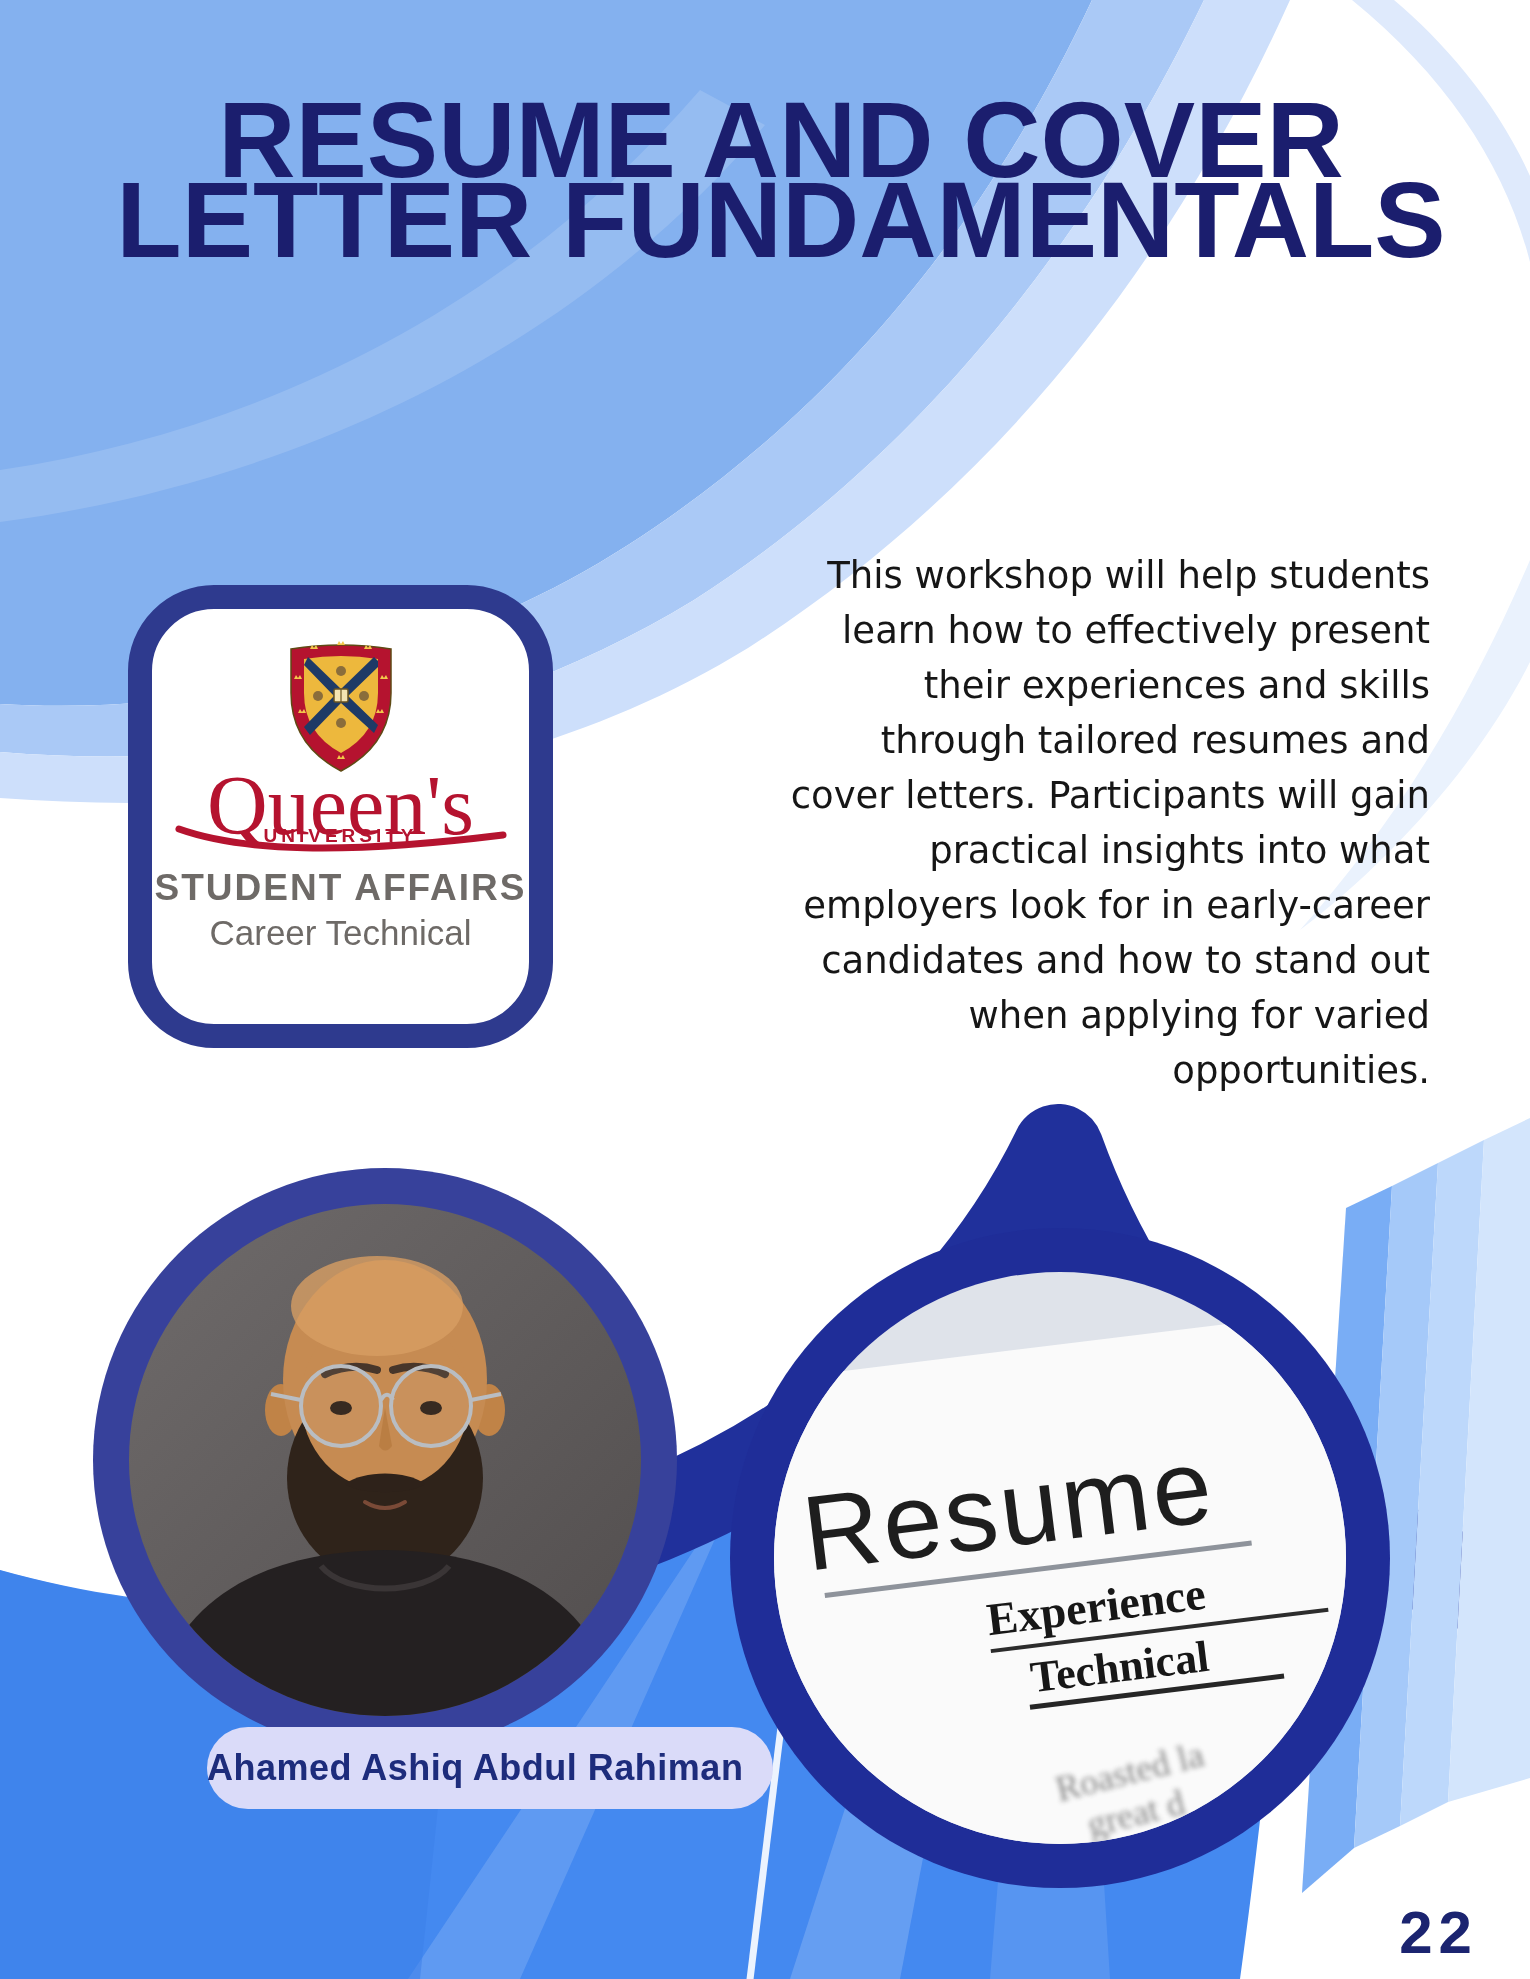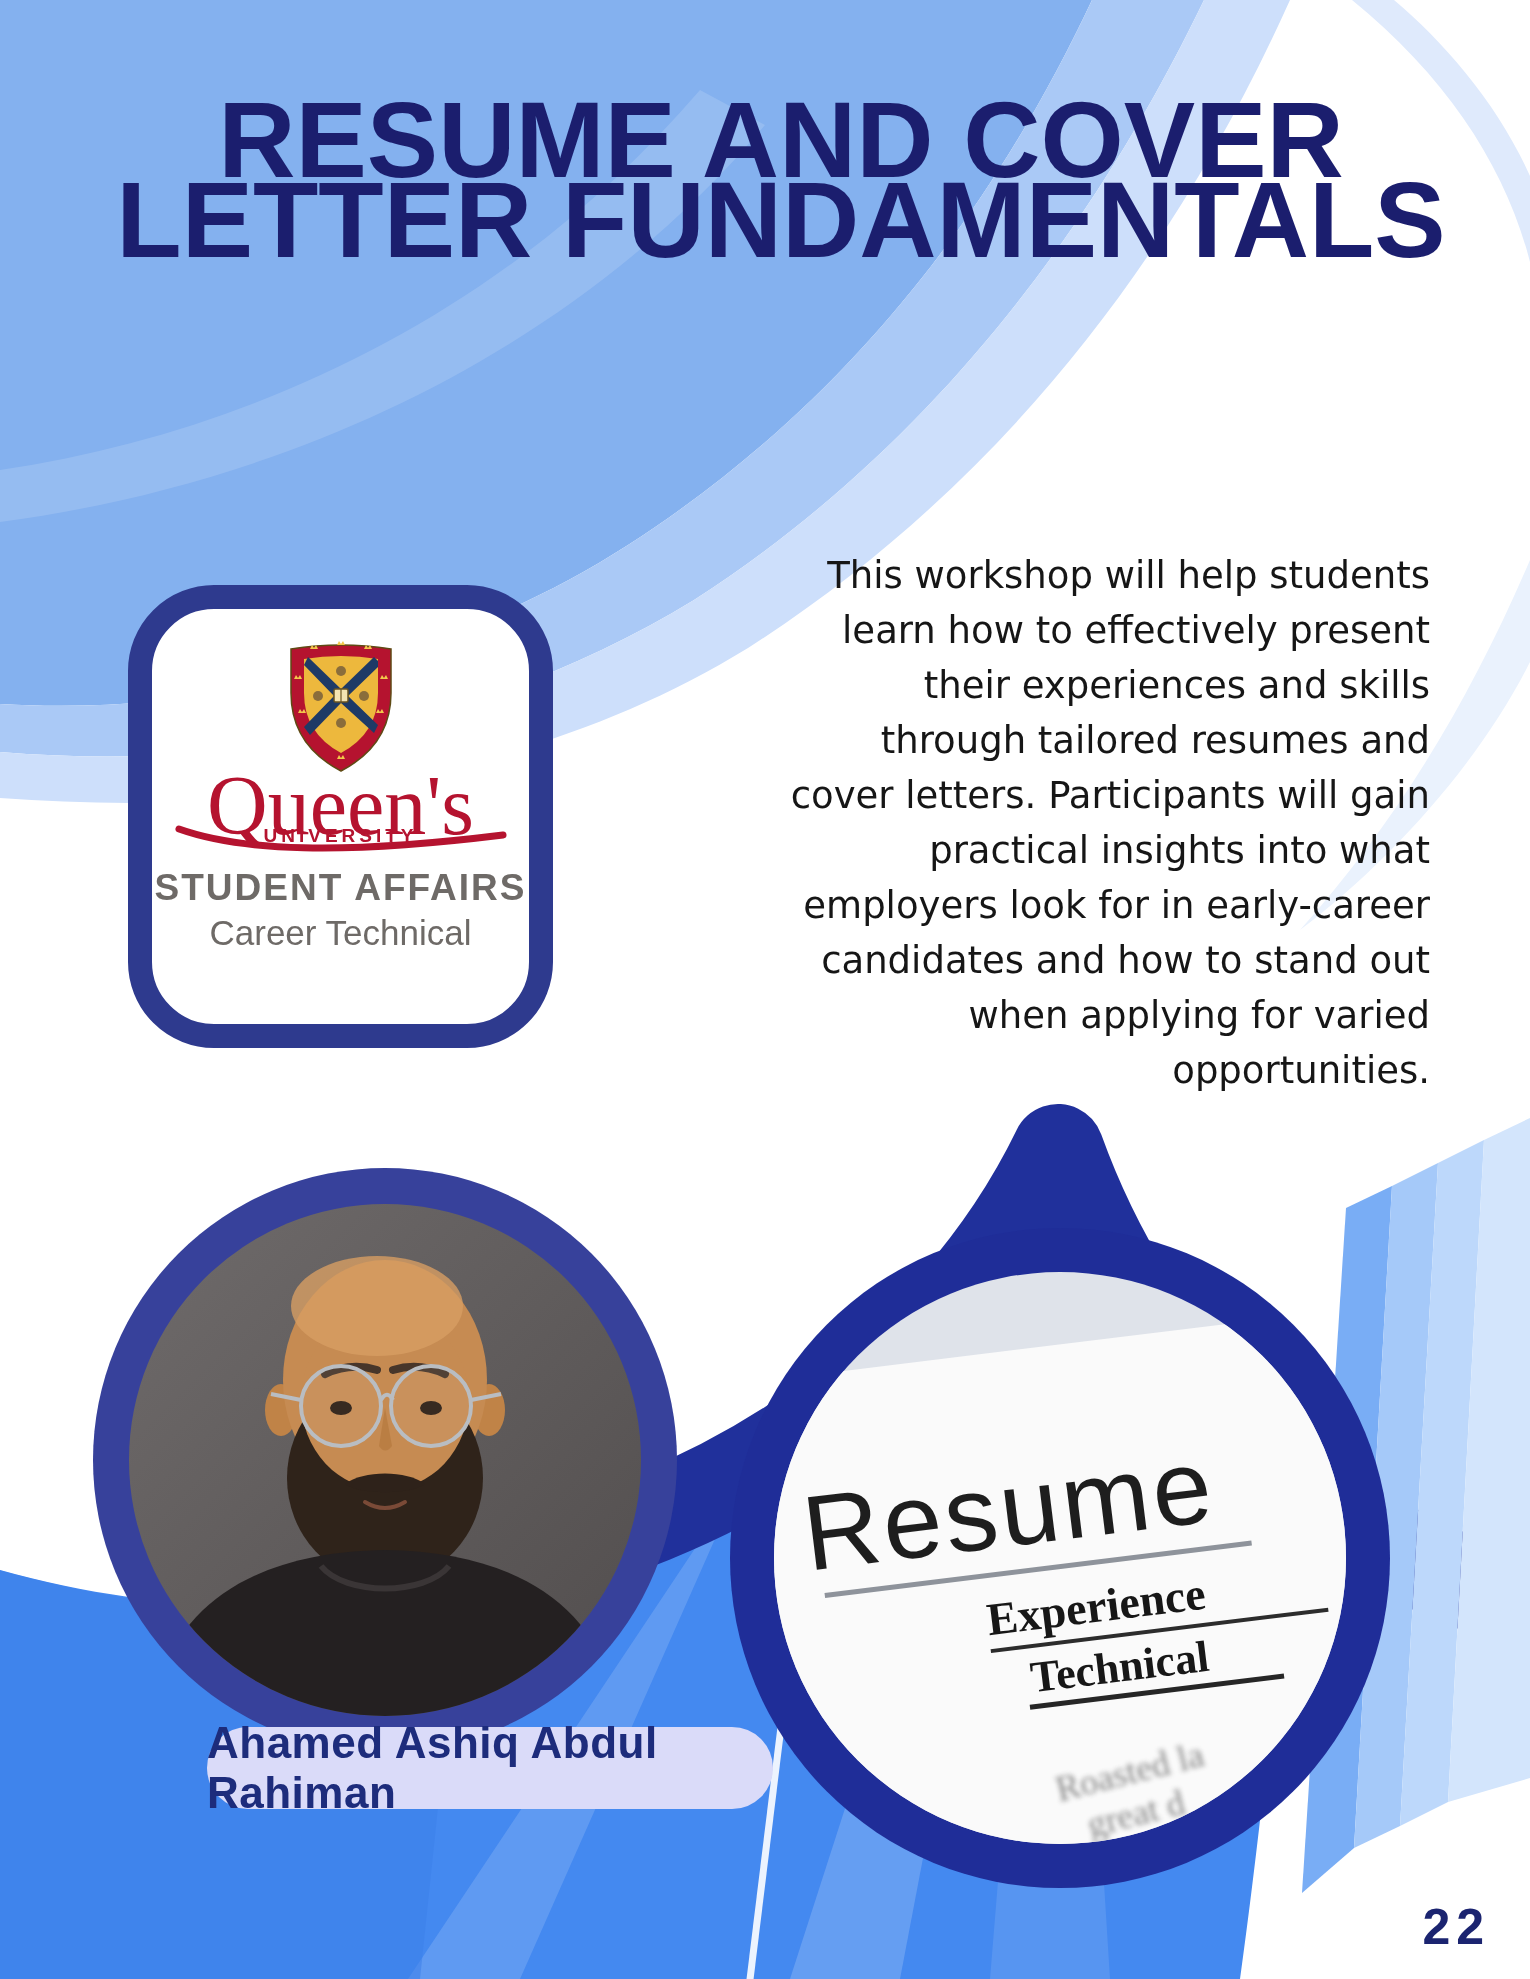--- a/index.html
+++ b/index.html
@@ -40,27 +40,27 @@
     text-align:right;color:#161616;white-space:pre-line;
     font-family:"DejaVu Sans",sans-serif;font-size:37px;line-height:55px;
   }
 
   .photo-svg{position:absolute;left:93px;top:1168px;z-index:3;}
   .resume-svg{position:absolute;left:730px;top:1228px;z-index:3;}
 
   .name-pill{
     position:absolute;left:207px;top:1727px;width:566px;height:82px;z-index:5;
     background:#dadbf9;border-radius:44px;
-    display:flex;align-items:center;justify-content:center;
-    color:#1d2c7c;font-weight:600;font-size:44px;letter-spacing:0.5px;
+    display:flex;align-items:center;justify-content:flex-start;
+    color:#1d2c7c;font-weight:600;font-size:36px;letter-spacing:0.5px;
   }
 
   .page-number{
-    position:absolute;right:40px;top:1898px;z-index:5;
-    color:#1b2470;font-weight:700;font-size:50px;letter-spacing:6px;
+    position:absolute;right:52px;top:1898px;z-index:5;
+    color:#1b2470;font-weight:700;font-size:60px;letter-spacing:6px;
   }
 </style>
 </head>
 <body>
 
 <div class="page">
 
   <svg class="bg-svg" width="1530" height="1979" viewBox="0 0 1530 1979">
 
     <path d="M0,0 H1092 C1005,185 866,392 628,545 C436,668 198,716 0,704 Z" fill="#84b1ef"></path>

